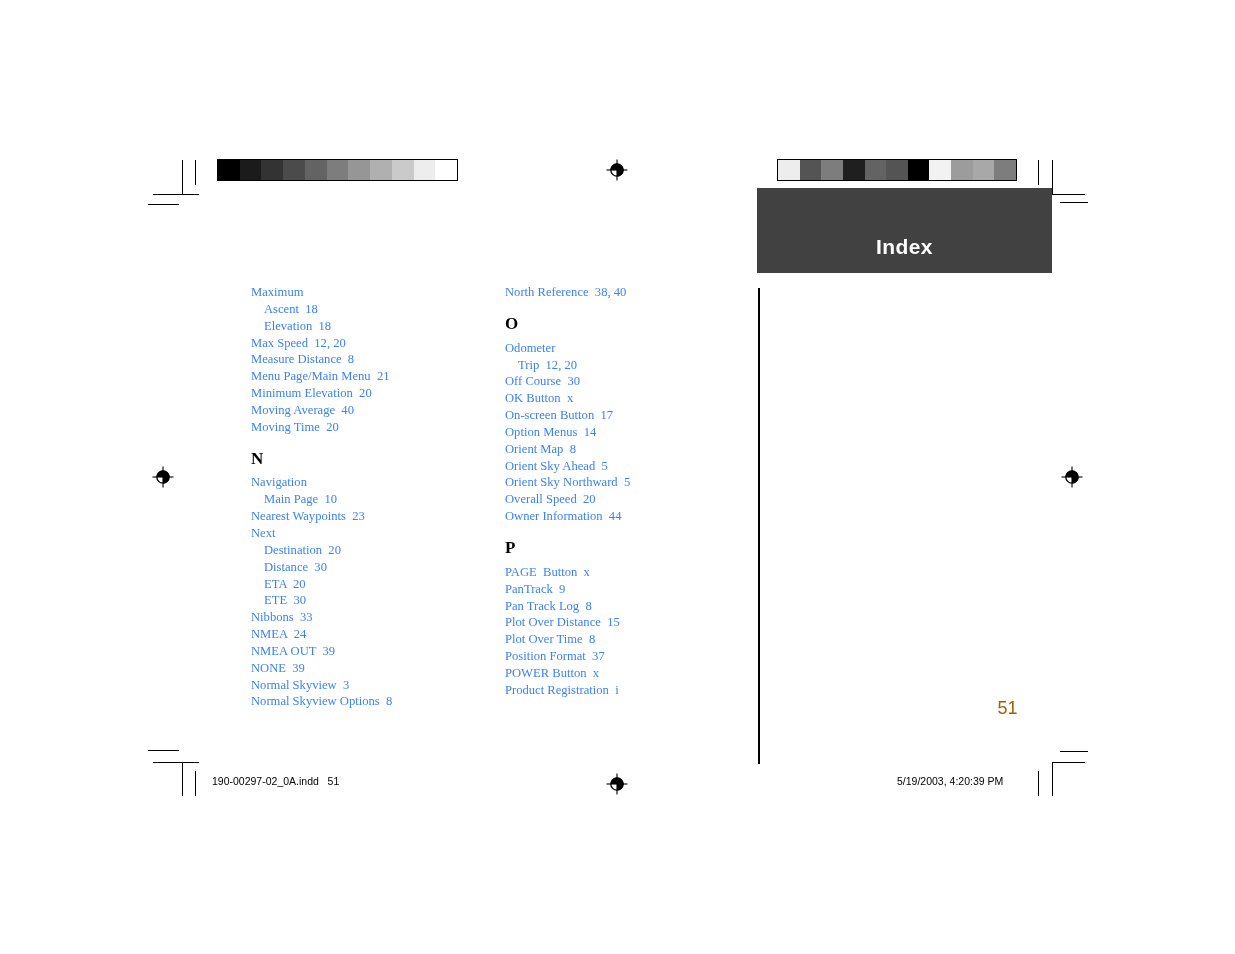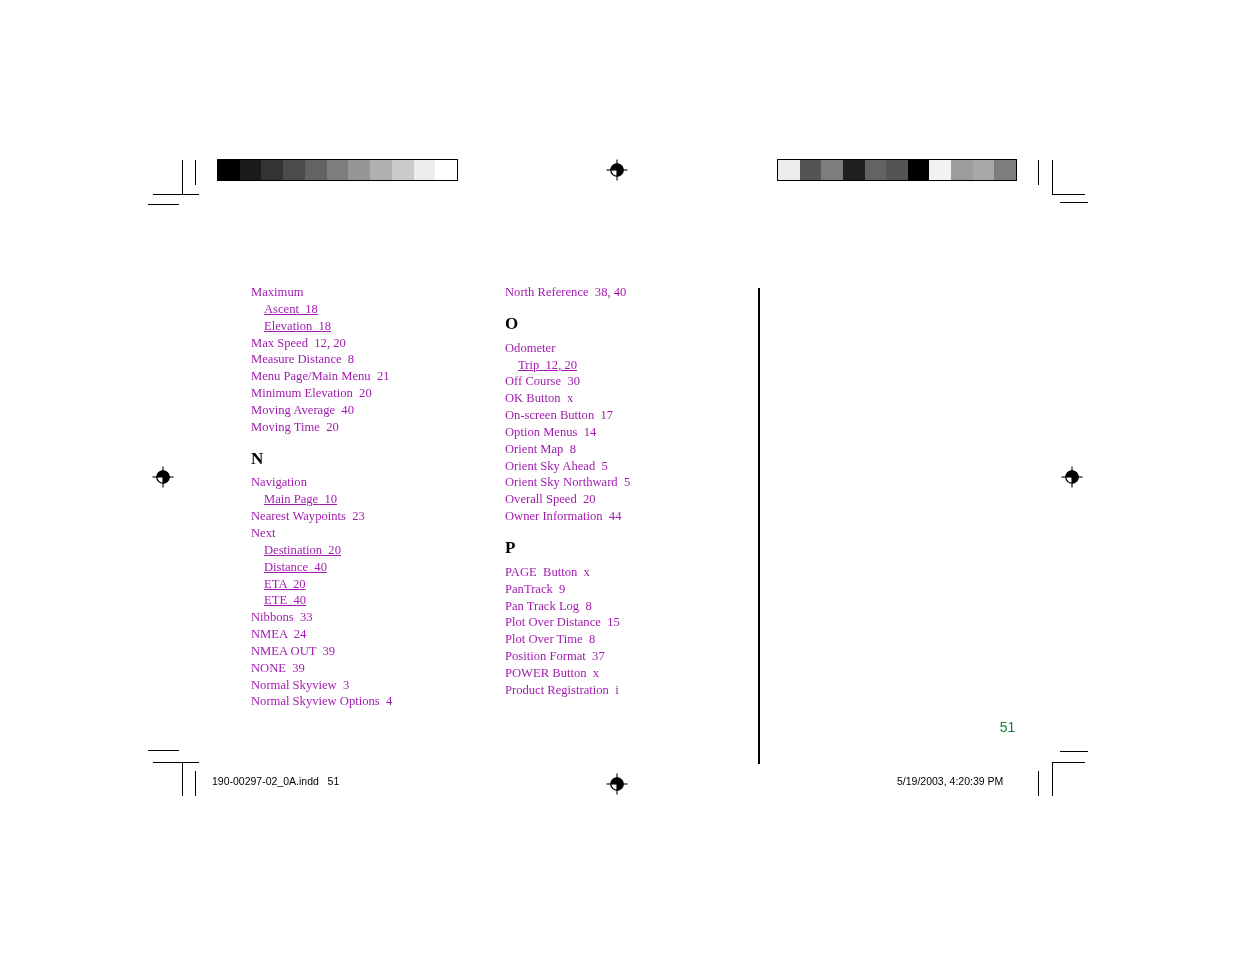--- a/index.html
+++ b/index.html
@@ -87,45 +87,45 @@
     top: 284px;
     width: 232px;
   }
   #col-left  { left: 251px; }
   #col-right { left: 505px; }
 
   .entry {
     font-family: "Liberation Serif", serif;
     font-size: 12.6px;
     line-height: 16.85px;
-    color: #a21caf;
+    color: #3b82f6;
     white-space: pre;
   }
-  .entry.sub  { padding-left: 13px; text-decoration: underline; }
+  .entry.sub  { padding-left: 13px; }
 
   .section-letter {
     font-family: "Liberation Serif", serif;
     font-size: 17px;
     font-weight: bold;
     color: #000;
     line-height: 16.85px;
     padding-top: 15px;
     padding-bottom: 7px;
   }
 
   
   #folio {
     position: absolute;
     left: 980px;
-    top: 719px;
+    top: 698px;
     width: 55px;
     text-align: center;
     font-family: "Liberation Sans", sans-serif;
-    font-size: 14px;
-    color: #15803d;
+    font-size: 18px;
+    color: #a16207;
   }
 
   
   .slug {
     position: absolute;
     font-family: "Liberation Sans", sans-serif;
     font-size: 10.5px;
     color: #000;
     white-space: pre;
   }
@@ -218,48 +218,51 @@
       <div class="patch" style="background: rgb(31, 31, 31);"></div>
       <div class="patch" style="background: rgb(99, 99, 99);"></div>
       <div class="patch" style="background: rgb(84, 84, 84);"></div>
       <div class="patch" style="background: rgb(0, 0, 0);"></div>
       <div class="patch" style="background: rgb(242, 242, 242);"></div>
       <div class="patch" style="background: rgb(156, 156, 156);"></div>
       <div class="patch" style="background: rgb(168, 168, 168);"></div>
       <div class="patch" style="background: rgb(125, 125, 125);"></div>
     </div>
 
+  <div id="index-banner">
+    <span class="banner-text">Index</span>
+  </div>
 
   <div id="index-rule"></div>
 
   <div class="col" id="col-left">
       <div class="entry">Maximum</div>
       <div class="entry sub">Ascent  18</div>
       <div class="entry sub">Elevation  18</div>
       <div class="entry">Max Speed  12, 20</div>
       <div class="entry">Measure Distance  8</div>
       <div class="entry">Menu Page/Main Menu  21</div>
       <div class="entry">Minimum Elevation  20</div>
       <div class="entry">Moving Average  40</div>
       <div class="entry">Moving Time  20</div>
       <div class="section-letter">N</div>
       <div class="entry">Navigation</div>
       <div class="entry sub">Main Page  10</div>
       <div class="entry">Nearest Waypoints  23</div>
       <div class="entry">Next</div>
       <div class="entry sub">Destination  20</div>
-      <div class="entry sub">Distance  40</div>
+      <div class="entry sub">Distance  30</div>
       <div class="entry sub">ETA  20</div>
-      <div class="entry sub">ETE  40</div>
+      <div class="entry sub">ETE  30</div>
       <div class="entry">Nibbons  33</div>
       <div class="entry">NMEA  24</div>
       <div class="entry">NMEA OUT  39</div>
       <div class="entry">NONE  39</div>
       <div class="entry">Normal Skyview  3</div>
-      <div class="entry">Normal Skyview Options  4</div>
+      <div class="entry">Normal Skyview Options  8</div>
     </div>
   <div class="col" id="col-right">
       <div class="entry">North Reference  38, 40</div>
       <div class="section-letter">O</div>
       <div class="entry">Odometer</div>
       <div class="entry sub">Trip  12, 20</div>
       <div class="entry">Off Course  30</div>
       <div class="entry">OK Button  x</div>
       <div class="entry">On-screen Button  17</div>
       <div class="entry">Option Menus  14</div>

